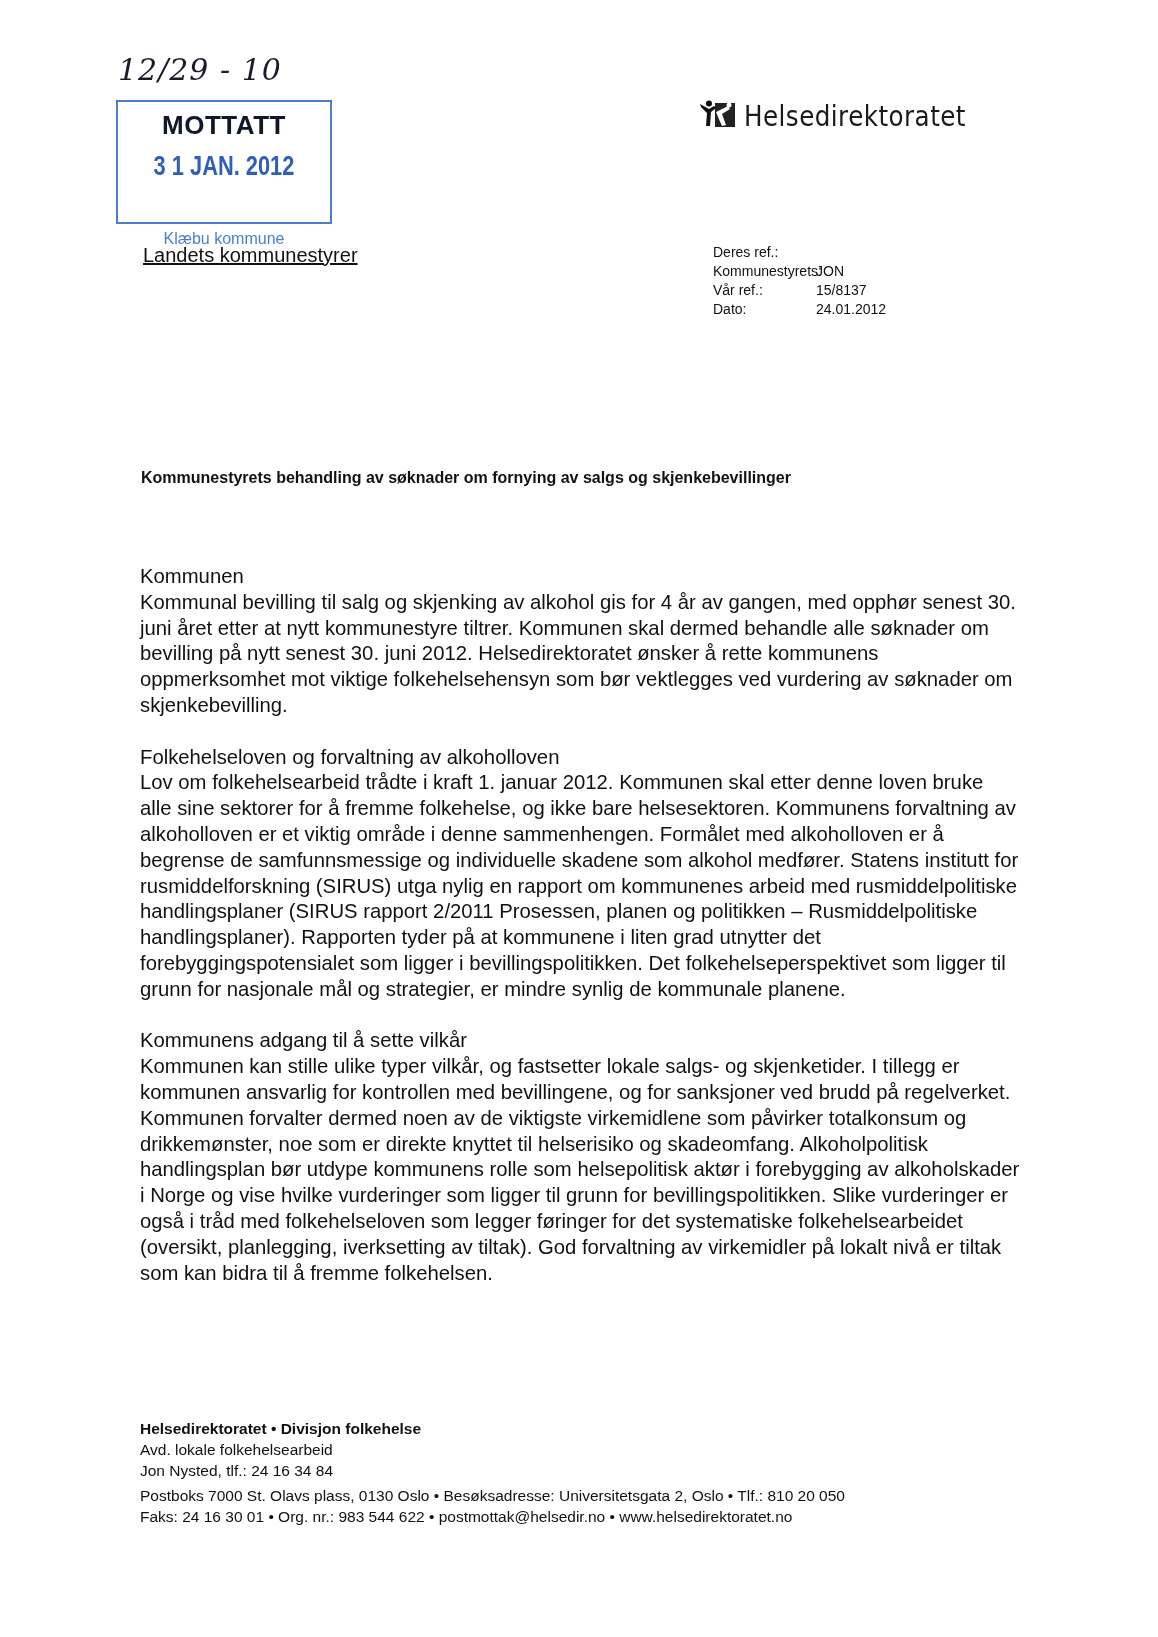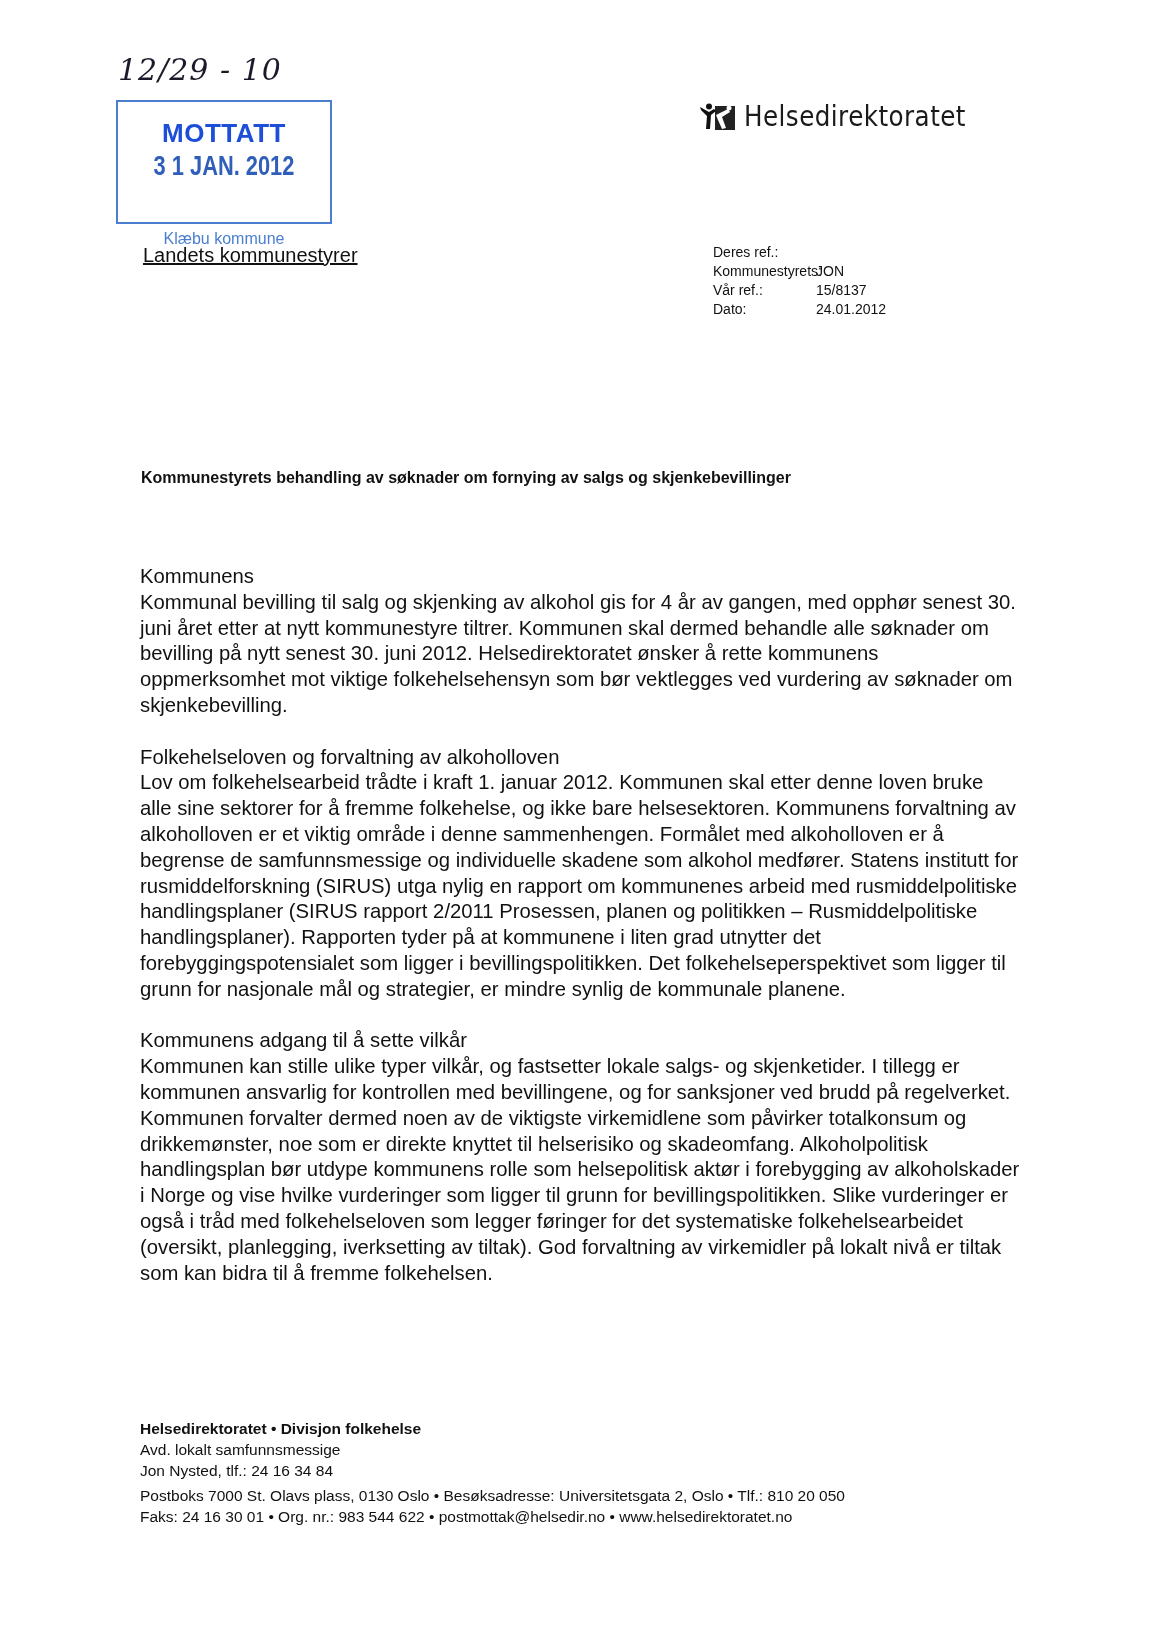--- a/index.html
+++ b/index.html
@@ -2,26 +2,26 @@
 <html><head>
 <meta charset="utf-8">
 <style>
   html, body { margin: 0; padding: 0; background: #ffffff; }
   body { width: 1158px; height: 1637px; position: relative; overflow: hidden; font-family: "Liberation Sans", sans-serif; color: #111; }
   .abs { position: absolute; }
 
   
   .handwrite { left: 118px; top: 52px; font-family: "DejaVu Serif", serif; font-style: italic; font-size: 30px; color: #1a1a2a; letter-spacing: 1px; }
   .stamp { left: 116px; top: 100px; width: 216px; height: 124px; border: 2px solid #4a7fd0; border-top: 2px solid #4a7fd0; box-sizing: border-box; }
-  .stamp-title { position: absolute; left: 0; right: 0; top: 16px; text-align: center; font-weight: bold; font-size: 26px; color: #1d4ed8; letter-spacing: 0.5px; }
+  .stamp-title { position: absolute; left: 0; right: 0; top: 8px; text-align: center; font-weight: bold; font-size: 26px; color: #0f172a; letter-spacing: 0.5px; }
   .stamp-date { position: absolute; left: 0; right: 0; top: 48px; text-align: center; font-weight: bold; font-size: 28px; color: #2f5fb8; transform: scaleX(0.78); }
   .stamp-org { position: absolute; left: 0; right: 0; top: 96px; text-align: center; font-size: 16px; color: #4a7fd0; margin-top: 32px; }
 
   
-  .logo { left: 700px; top: 100px; display: flex; align-items: flex-end; gap: 8px; }
+  .logo { left: 700px; top: 100px; display: flex; align-items: flex-start; gap: 8px; }
   .logo-text { font-family: "DejaVu Sans", sans-serif; font-size: 28px; color: #1a1a1a; letter-spacing: 0.5px; transform: scaleX(0.88); transform-origin: left center; }
 
   .recipient { left: 143px; top: 244px; font-size: 20px; text-decoration: underline; }
 
   .refblock { left: 713px; top: 243px; font-size: 14px; line-height: 19px; }
   .refrow { display: flex; }
   .reflabel { width: 103px; }
 
   .title { left: 141px; top: 465px; width: 880px; font-weight: bold; font-size: 16px; line-height: 26px; }
 
@@ -72,33 +72,33 @@
   <div class="refrow">
     <span class="reflabel">Dato:</span>
     <span>24.01.2012</span>
   </div>
 </div>
 
 <div class="abs title">Kommunestyrets behandling av søknader om fornying av salgs og skjenkebevillinger</div>
 
 <div class="abs body">
   <div class="section">
-    <p>Kommunens</p>
+    <p>Kommunen</p>
     <p>Kommunal bevilling til salg og skjenking av alkohol gis for 4 år av gangen, med opphør senest 30. juni året etter at nytt kommunestyre tiltrer. Kommunen skal dermed behandle alle søknader om bevilling på nytt senest 30. juni 2012. Helsedirektoratet ønsker å rette kommunens oppmerksomhet mot viktige folkehelsehensyn som bør vektlegges ved vurdering av søknader om skjenkebevilling.</p>
   </div>
   <div class="section">
     <p>Folkehelseloven og forvaltning av alkoholloven</p>
     <p>Lov om folkehelsearbeid trådte i kraft 1. januar 2012. Kommunen skal etter denne loven bruke alle sine sektorer for å fremme folkehelse, og ikke bare helsesektoren. Kommunens forvaltning av alkoholloven er et viktig område i denne sammenhengen. Formålet med alkoholloven er å begrense de samfunnsmessige og individuelle skadene som alkohol medfører. Statens institutt for rusmiddelforskning (SIRUS) utga nylig en rapport om kommunenes arbeid med rusmiddelpolitiske handlingsplaner (SIRUS rapport 2/2011 Prosessen, planen og politikken – Rusmiddelpolitiske handlingsplaner). Rapporten tyder på at kommunene i liten grad utnytter det forebyggingspotensialet som ligger i bevillingspolitikken. Det folkehelseperspektivet som ligger til grunn for nasjonale mål og strategier, er mindre synlig de kommunale planene.</p>
   </div>
   <div class="section">
     <p>Kommunens adgang til å sette vilkår</p>
     <p>Kommunen kan stille ulike typer vilkår, og fastsetter lokale salgs- og skjenketider. I tillegg er kommunen ansvarlig for kontrollen med bevillingene, og for sanksjoner ved brudd på regelverket. Kommunen forvalter dermed noen av de viktigste virkemidlene som påvirker totalkonsum og drikkemønster, noe som er direkte knyttet til helserisiko og skadeomfang. Alkoholpolitisk handlingsplan bør utdype kommunens rolle som helsepolitisk aktør i forebygging av alkoholskader i Norge og vise hvilke vurderinger som ligger til grunn for bevillingspolitikken. Slike vurderinger er også i tråd med folkehelseloven som legger føringer for det systematiske folkehelsearbeidet (oversikt, planlegging, iverksetting av tiltak). God forvaltning av virkemidler på lokalt nivå er tiltak som kan bidra til å fremme folkehelsen.</p>
   </div>
 </div>
 
 <div class="abs footer">
   <div class="bold">Helsedirektoratet • Divisjon folkehelse</div>
-  <div>Avd. lokalt samfunnsmessige</div>
+  <div>Avd. lokale folkehelsearbeid</div>
   <div>Jon Nysted, tlf.: 24 16 34 84</div>
   <div class="gap"></div>
   <div>Postboks 7000 St. Olavs plass, 0130 Oslo • Besøksadresse: Universitetsgata 2, Oslo • Tlf.: 810 20 050</div>
   <div>Faks: 24 16 30 01 • Org. nr.: 983 544 622 • postmottak@helsedir.no • www.helsedirektoratet.no</div>
 </div>
 
 </body></html>

